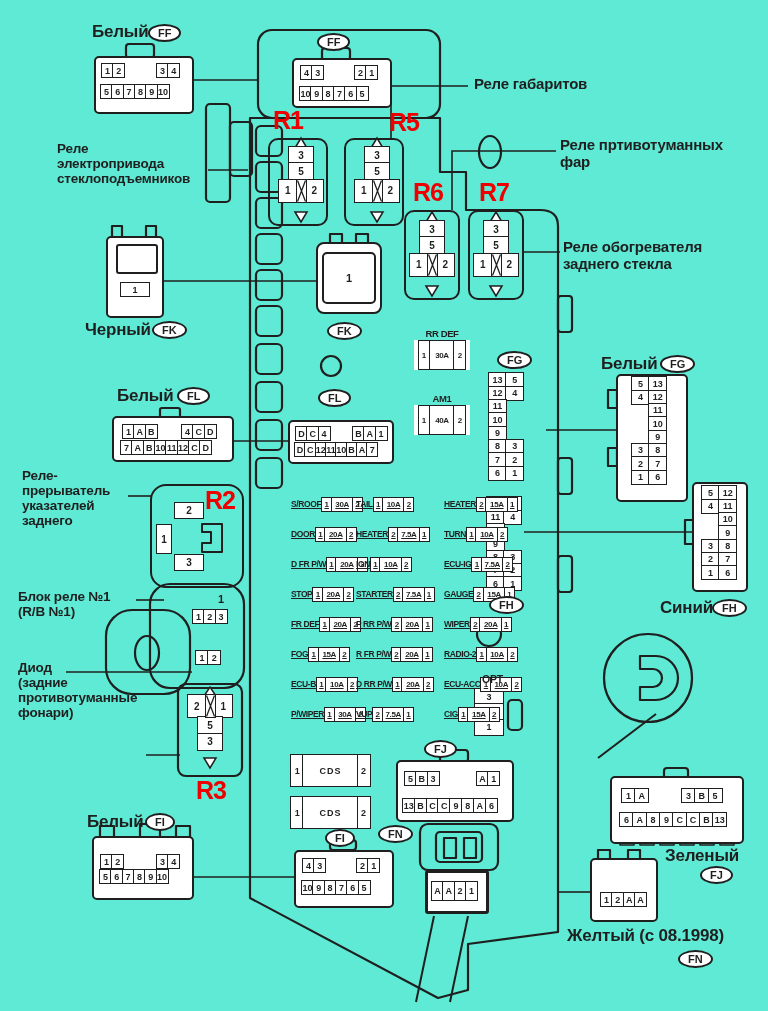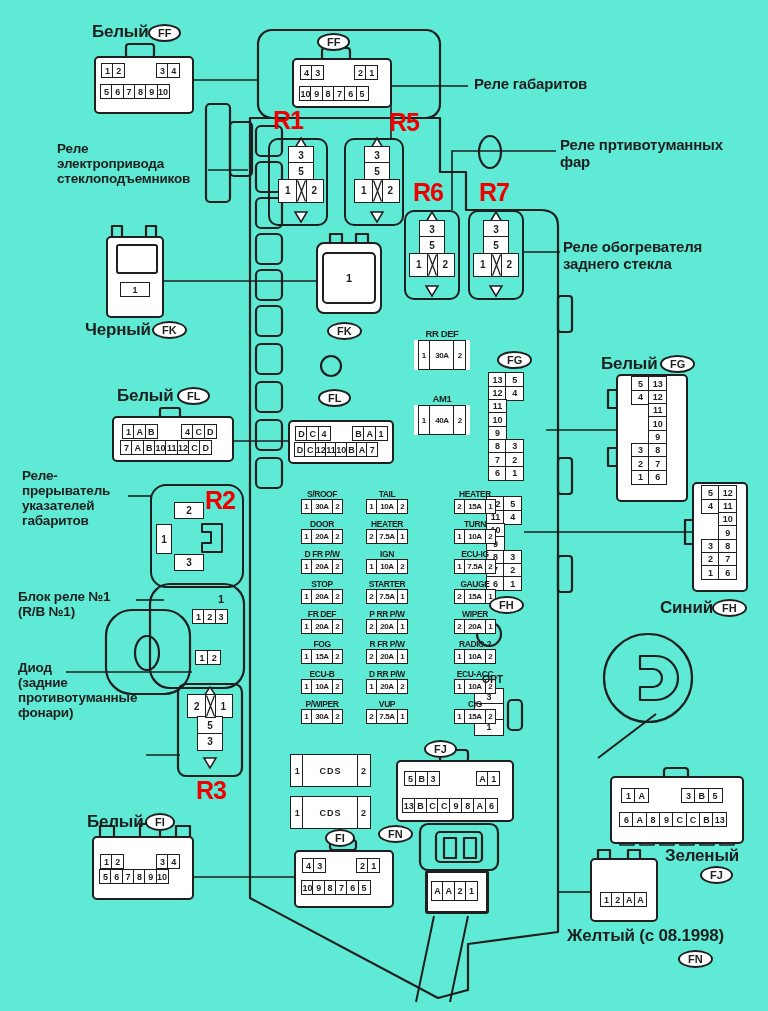--- a/index.html
+++ b/index.html
@@ -19,21 +19,21 @@
   .pin.v{width:30px;height:17px;margin-left:0;margin-top:-1.7px;}
   .pin:empty{visibility:hidden;}
   .prow{display:flex;padding-left:1.7px;}
   .lbl{position:absolute;z-index:3;font-weight:bold;white-space:nowrap;line-height:15px;font-size:13.5px;letter-spacing:-0.2px;}
   .lbl.big{font-size:17px;line-height:19px;}
   .oval{position:absolute;z-index:3;display:flex;align-items:center;justify-content:center;
         border:2px solid var(--ink);border-radius:50%;font-weight:bold;background:#fff;
         font-size:11px;height:18px;padding:0 8px;box-sizing:border-box;}
   .red{position:absolute;z-index:4;color:var(--red);font-weight:bold;font-size:25px;letter-spacing:-1px;}
   .fcol{position:absolute;z-index:2;width:62px;display:flex;flex-direction:column;}
-  .fuse{height:30px;display:flex;flex-direction:column;align-items:center;}
+  .fuse{height:30px;display:flex;flex-direction:row;align-items:center;text-decoration:underline;}
   .fname{font-size:8.5px;font-weight:bold;letter-spacing:-0.4px;line-height:10px;white-space:nowrap;}
   .fbox{display:flex;background:#fff;}
   .fside,.famp{box-sizing:border-box;display:flex;align-items:center;justify-content:center;
        border:1.6px solid var(--ink);height:15px;font-size:8px;font-weight:bold;background:#fff;}
   .fside{width:11px;}
   .famp{width:23px;margin:0 -1.6px;letter-spacing:-0.4px;}
   .relaybox{position:absolute;z-index:2;border:2px solid var(--ink);border-radius:10px;background:transparent;box-sizing:border-box;}
   .relay{position:absolute;z-index:3;display:flex;flex-direction:column;align-items:center;}
   .rcell{box-sizing:border-box;display:flex;align-items:center;justify-content:center;width:26px;height:18px;
          border:1.8px solid var(--ink);margin-top:-1.8px;font-size:10px;font-weight:bold;background:#fff;}
@@ -232,21 +232,21 @@
         <span class="pin">12</span>
         <span class="pin">C</span>
         <span class="pin">D</span>
       </div>
 </div>
 
 <div class="lbl" style="left:22px;top:468px">
   <div>Реле-</div>
       <div>прерыватель</div>
   <div>указателей</div>
-      <div>габаритов</div>
+      <div>заднего</div>
 </div>
 
 <div class="relaybox" style="left:150px;top:484px;width:94px;height:104px;border-radius:16px"></div>
 <div class="abs" style="left:174px;top:504px">
       <span class="rcell" style="width:30px;height:17px">2</span>
     </div>
 <div class="abs" style="left:156px;top:526px">
       <span class="rcell" style="width:16px;height:30px">1</span>
     </div>
 <div class="abs" style="left:174px;top:556px">

